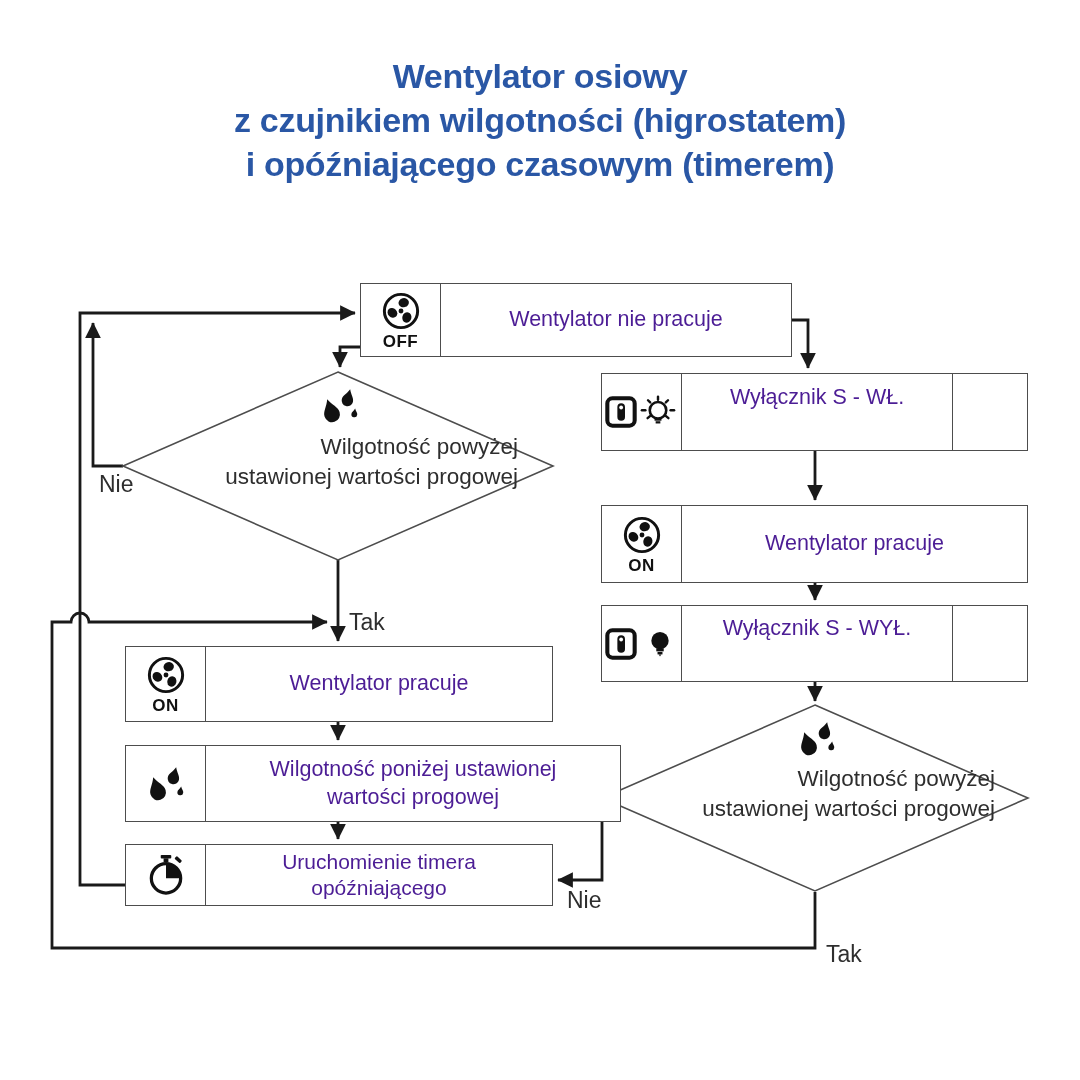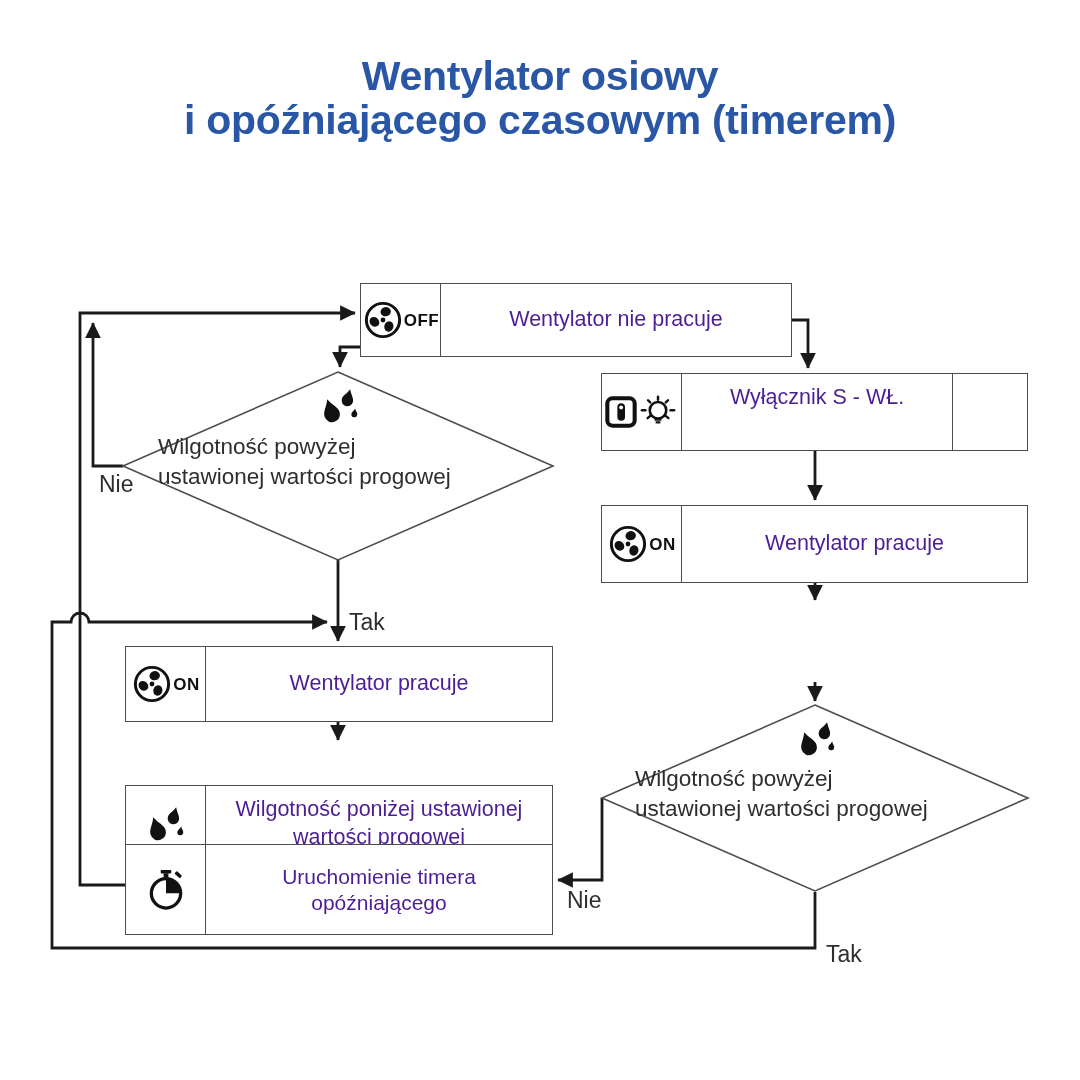--- a/index.html
+++ b/index.html
@@ -1,28 +1,28 @@
 <!DOCTYPE html>
 <html><head>
 <meta charset="utf-8">
 <style>
   html,body{margin:0;padding:0;background:#fff;}
   #stage{position:relative;width:1080px;height:1080px;background:#ffffff;overflow:hidden;
          font-family:"Liberation Sans",sans-serif;}
   #wires{position:absolute;left:0;top:0;width:1080px;height:1080px;z-index:1;}
   .title{position:absolute;left:0;top:54px;width:1080px;text-align:center;z-index:2;
-         color:#2a57a5;font-size:41px;line-height:44px;font-weight:600;letter-spacing:-0.3px;}
+         color:#2a57a5;font-size:34px;line-height:44px;font-weight:600;letter-spacing:-0.3px;}
   .box{position:absolute;background:#fff;border:1.6px solid #4d4d4d;display:flex;z-index:2;box-sizing:border-box;}
-  .icon-cell{width:79px;border-right:1.4px solid #4d4d4d;display:flex;
+  .icon-cell{width:79px;border-right:1.4px solid #4d4d4d;display:flex;flex-direction:column;
              align-items:center;justify-content:center;flex:none;}
   .text-cell{flex:1;display:flex;flex-direction:column;align-items:center;justify-content:center;
              font-size:21.5px;color:#4c1d95;text-align:center;line-height:1.28;padding:2px 6px;}
   .end-cell{width:74px;border-left:1.4px solid #4d4d4d;flex:none;}
   .state{font-weight:700;font-size:17px;color:#111;line-height:1;margin-top:1px;letter-spacing:0.5px;}
-  .dtext{position:absolute;z-index:2;text-align:left;font-size:22.5px;color:#2e2e2e;line-height:1.35;}
+  .dtext{position:absolute;z-index:2;text-align:right;font-size:22.5px;color:#2e2e2e;line-height:1.35;}
   .dicon{position:absolute;z-index:2;}
   .elabel{position:absolute;z-index:3;font-size:23px;color:#2e2e2e;margin-top:44px;}
   svg .ln{stroke:#1a1a1a;stroke-width:2.8;fill:none;}
   svg .dia{stroke:#4d4d4d;stroke-width:1.6;fill:#ffffff;}
 </style>
 </head>
 <body>
 
 <div id="stage">
 
@@ -106,20 +106,21 @@
     <path class="ln" d="M338 822 V839" marker-end="url(#arr)"></path>
 
     <path class="ln" d="M602 798 V880 H558" marker-end="url(#arr)"></path>
 
     <polygon class="dia" points="338,372 553,466 338,560 123,466"></polygon>
     <polygon class="dia" points="815,705 1028,798 815,891 602,798"></polygon>
   </svg>
 
   <div class="title">
     <div>Wentylator osiowy</div>
+    <div>z czujnikiem wilgotności (higrostatem)</div>
     <div>i opóźniającego czasowym (timerem)</div>
   </div>
 
   <div class="box" style="left:360px;top:283px;width:432px;height:74px;">
     <div class="icon-cell">
       <svg width="42" height="42">
           <use href="#sym-fan"></use>
         </svg>
       <div class="state">OFF</div>
     </div>
@@ -142,44 +143,56 @@
   <div class="box" style="left:601px;top:505px;width:427px;height:78px;">
     <div class="icon-cell">
       <svg width="42" height="42">
           <use href="#sym-fan"></use>
         </svg>
       <div class="state">ON</div>
     </div>
     <div class="text-cell">Wentylator pracuje</div>
   </div>
 
+  <div class="box" style="left:601px;top:605px;width:427px;height:77px;">
+    <div class="icon-cell" style="flex-direction:row;gap:4px;">
+      <svg width="32" height="32">
+          <use href="#sym-switch"></use>
+        </svg>
+      <svg width="38" height="38">
+          <use href="#sym-bulb-off"></use>
+        </svg>
+    </div>
+    <div class="text-cell" style="justify-content:flex-start;padding-top:9px;">Wyłącznik S - WYŁ.</div>
+    <div class="end-cell"></div>
+  </div>
 
   <div class="box" style="left:125px;top:646px;width:428px;height:76px;">
     <div class="icon-cell">
       <svg width="42" height="42">
           <use href="#sym-fan"></use>
         </svg>
       <div class="state">ON</div>
     </div>
     <div class="text-cell">Wentylator pracuje</div>
   </div>
 
-  <div class="box" style="left:125px;top:745px;width:428px;height:77px;margin-top:40px;">
+  <div class="box" style="left:125px;top:745px;width:496px;height:77px;">
     <div class="icon-cell">
       <svg width="46" height="42">
           <use href="#sym-drops"></use>
         </svg>
     </div>
     <div class="text-cell">
       <div>Wilgotność poniżej ustawionej</div>
       <div>wartości progowej</div>
     </div>
   </div>
 
-  <div class="box" style="left:125px;top:844px;width:428px;height:91px;">
+  <div class="box" style="left:125px;top:844px;width:428px;height:62px;">
     <div class="icon-cell">
       <svg width="46" height="46">
           <use href="#sym-stopwatch"></use>
         </svg>
     </div>
     <div class="text-cell" style="font-size:21px;line-height:1.22;">
       <div>Uruchomienie timera</div>
       <div>opóźniającego</div>
     </div>
   </div>

